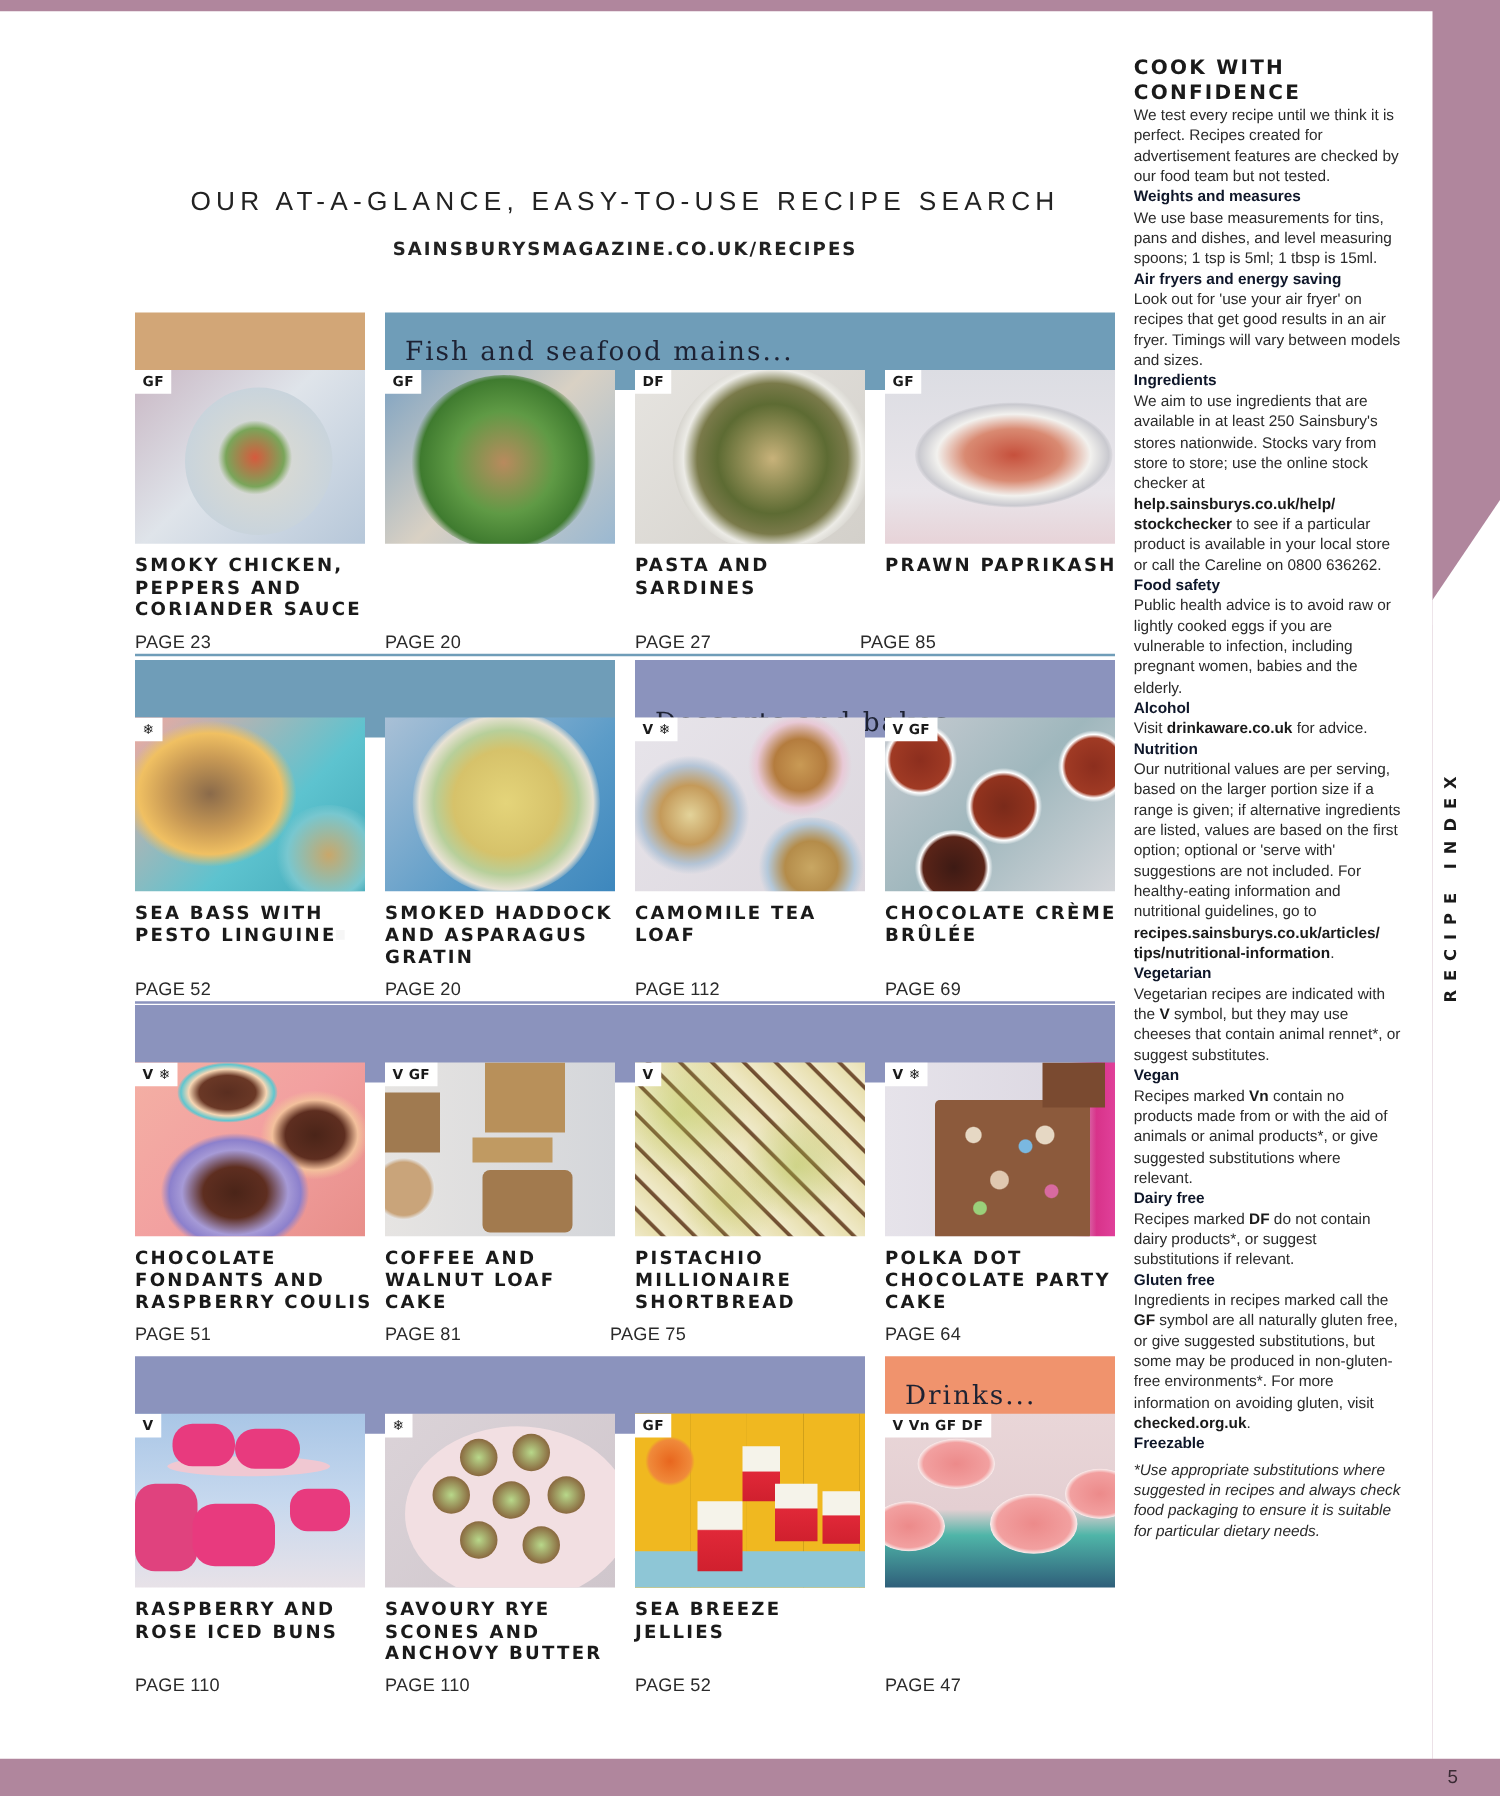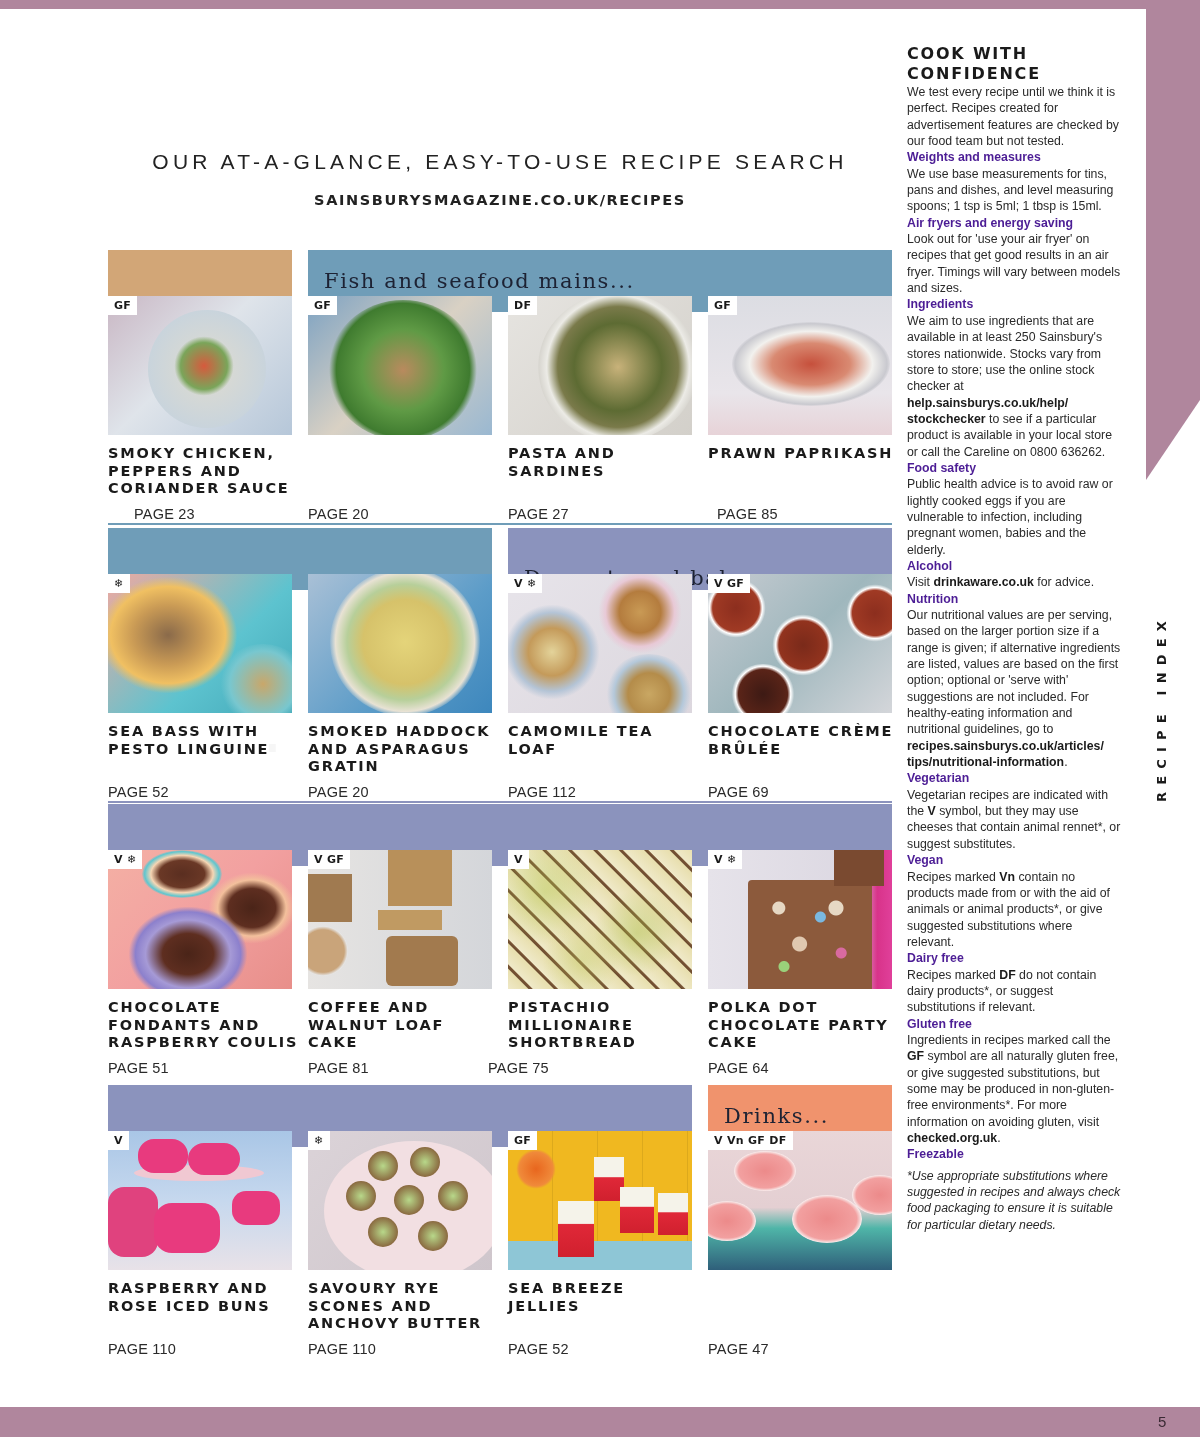--- a/index.html
+++ b/index.html
@@ -123,21 +123,21 @@
     color: #2a2a2a;
   }
   .sidebar .sb-title {
     font-family: "DejaVu Sans", sans-serif;
     font-weight: 700;
     font-size: 16px;
     line-height: 20px;
     letter-spacing: 1.8px;
     color: #1a1a1a;
   }
-  .sidebar .sb-head { font-weight: 700; color: #4c1d95; }
+  .sidebar .sb-head { font-weight: 700; color: #0f172a; }
   .sidebar .sb-body b { font-weight: 700; color: #1a1a1a; }
   .sidebar .sb-note { font-style: italic; margin-top: 5px; }
 
   .vertical-label {
     position: absolute;
     left: 1154px; top: 802px;
     transform: rotate(-90deg);
     transform-origin: left top;
     font-family: "DejaVu Sans", sans-serif;
     font-weight: 700;
@@ -186,21 +186,21 @@
     </div>
 
     <div class="card" style="left:0;">
       <div class="photo" style="background:linear-gradient(135deg,#c9b7c4 0%,#dfe4ea 45%,#b6c7d9 100%);">
         <div class="plate" style="left:40px;top:14px;width:118px;height:118px;background:radial-gradient(circle,#e0dccf 0%,#c9d4dc 70%,#9fb0bd 100%);"></div>
         <div class="plate" style="left:66px;top:40px;width:60px;height:60px;background:radial-gradient(circle,#d65a3d 0%,#7aa55a 55%,rgba(0,0,0,0) 70%);"></div>
         <span class="tag">GF</span>
       </div>
       <div class="title">SMOKY CHICKEN, PEPPERS AND CORIANDER SAUCE</div>
     </div>
-    <div class="page-ref" style="left:0;margin-left:26px;">PAGE 23</div>
+    <div class="page-ref" style="left:0;">PAGE 23</div>
 
     <div class="card" style="left:200px;">
       <div class="photo" style="background:linear-gradient(135deg,#7da2c2 0%,#d9d1c4 50%,#9ab8d1 100%);">
         <div class="plate" style="left:20px;top:4px;width:150px;height:140px;background:radial-gradient(circle,#b98a5e 0%,#5f9a45 40%,#3f7b2f 65%,rgba(0,0,0,0) 72%);"></div>
         <span class="tag">GF</span>
       </div>
     </div>
     <div class="page-ref" style="left:200px;">PAGE 20</div>
 
     <div class="card" style="left:400px;">
@@ -212,21 +212,21 @@
     </div>
     <div class="page-ref" style="left:400px;">PAGE 27</div>
 
     <div class="card" style="left:600px;">
       <div class="photo" style="background:linear-gradient(180deg,#dcdde3 0%,#e9e5ea 70%,#e7d3d8 100%);">
         <div class="plate" style="left:24px;top:26px;width:158px;height:84px;background:radial-gradient(ellipse,#c6503c 0%,#d98a72 35%,#f2f1ee 55%,#c9c9cf 68%,rgba(0,0,0,0) 72%);"></div>
         <span class="tag">GF</span>
       </div>
       <div class="title">PRAWN PAPRIKASH</div>
     </div>
-    <div class="page-ref" style="left:609px;">PAGE 85</div>
+    <div class="page-ref" style="left:580px;">PAGE 85</div>
 
     <div class="row-rule" style="background:#6f9db8;"></div>
   </div>
 
   <div class="row" style="top:278px;">
     <div class="banner" style="left:0;width:384px;background:#6f9db8;"></div>
     <div class="banner" style="left:400px;width:384px;background:#8b93bd;align-items:flex-end;">
       <span class="banner-label">Desserts and bakes...</span>
     </div>
 

